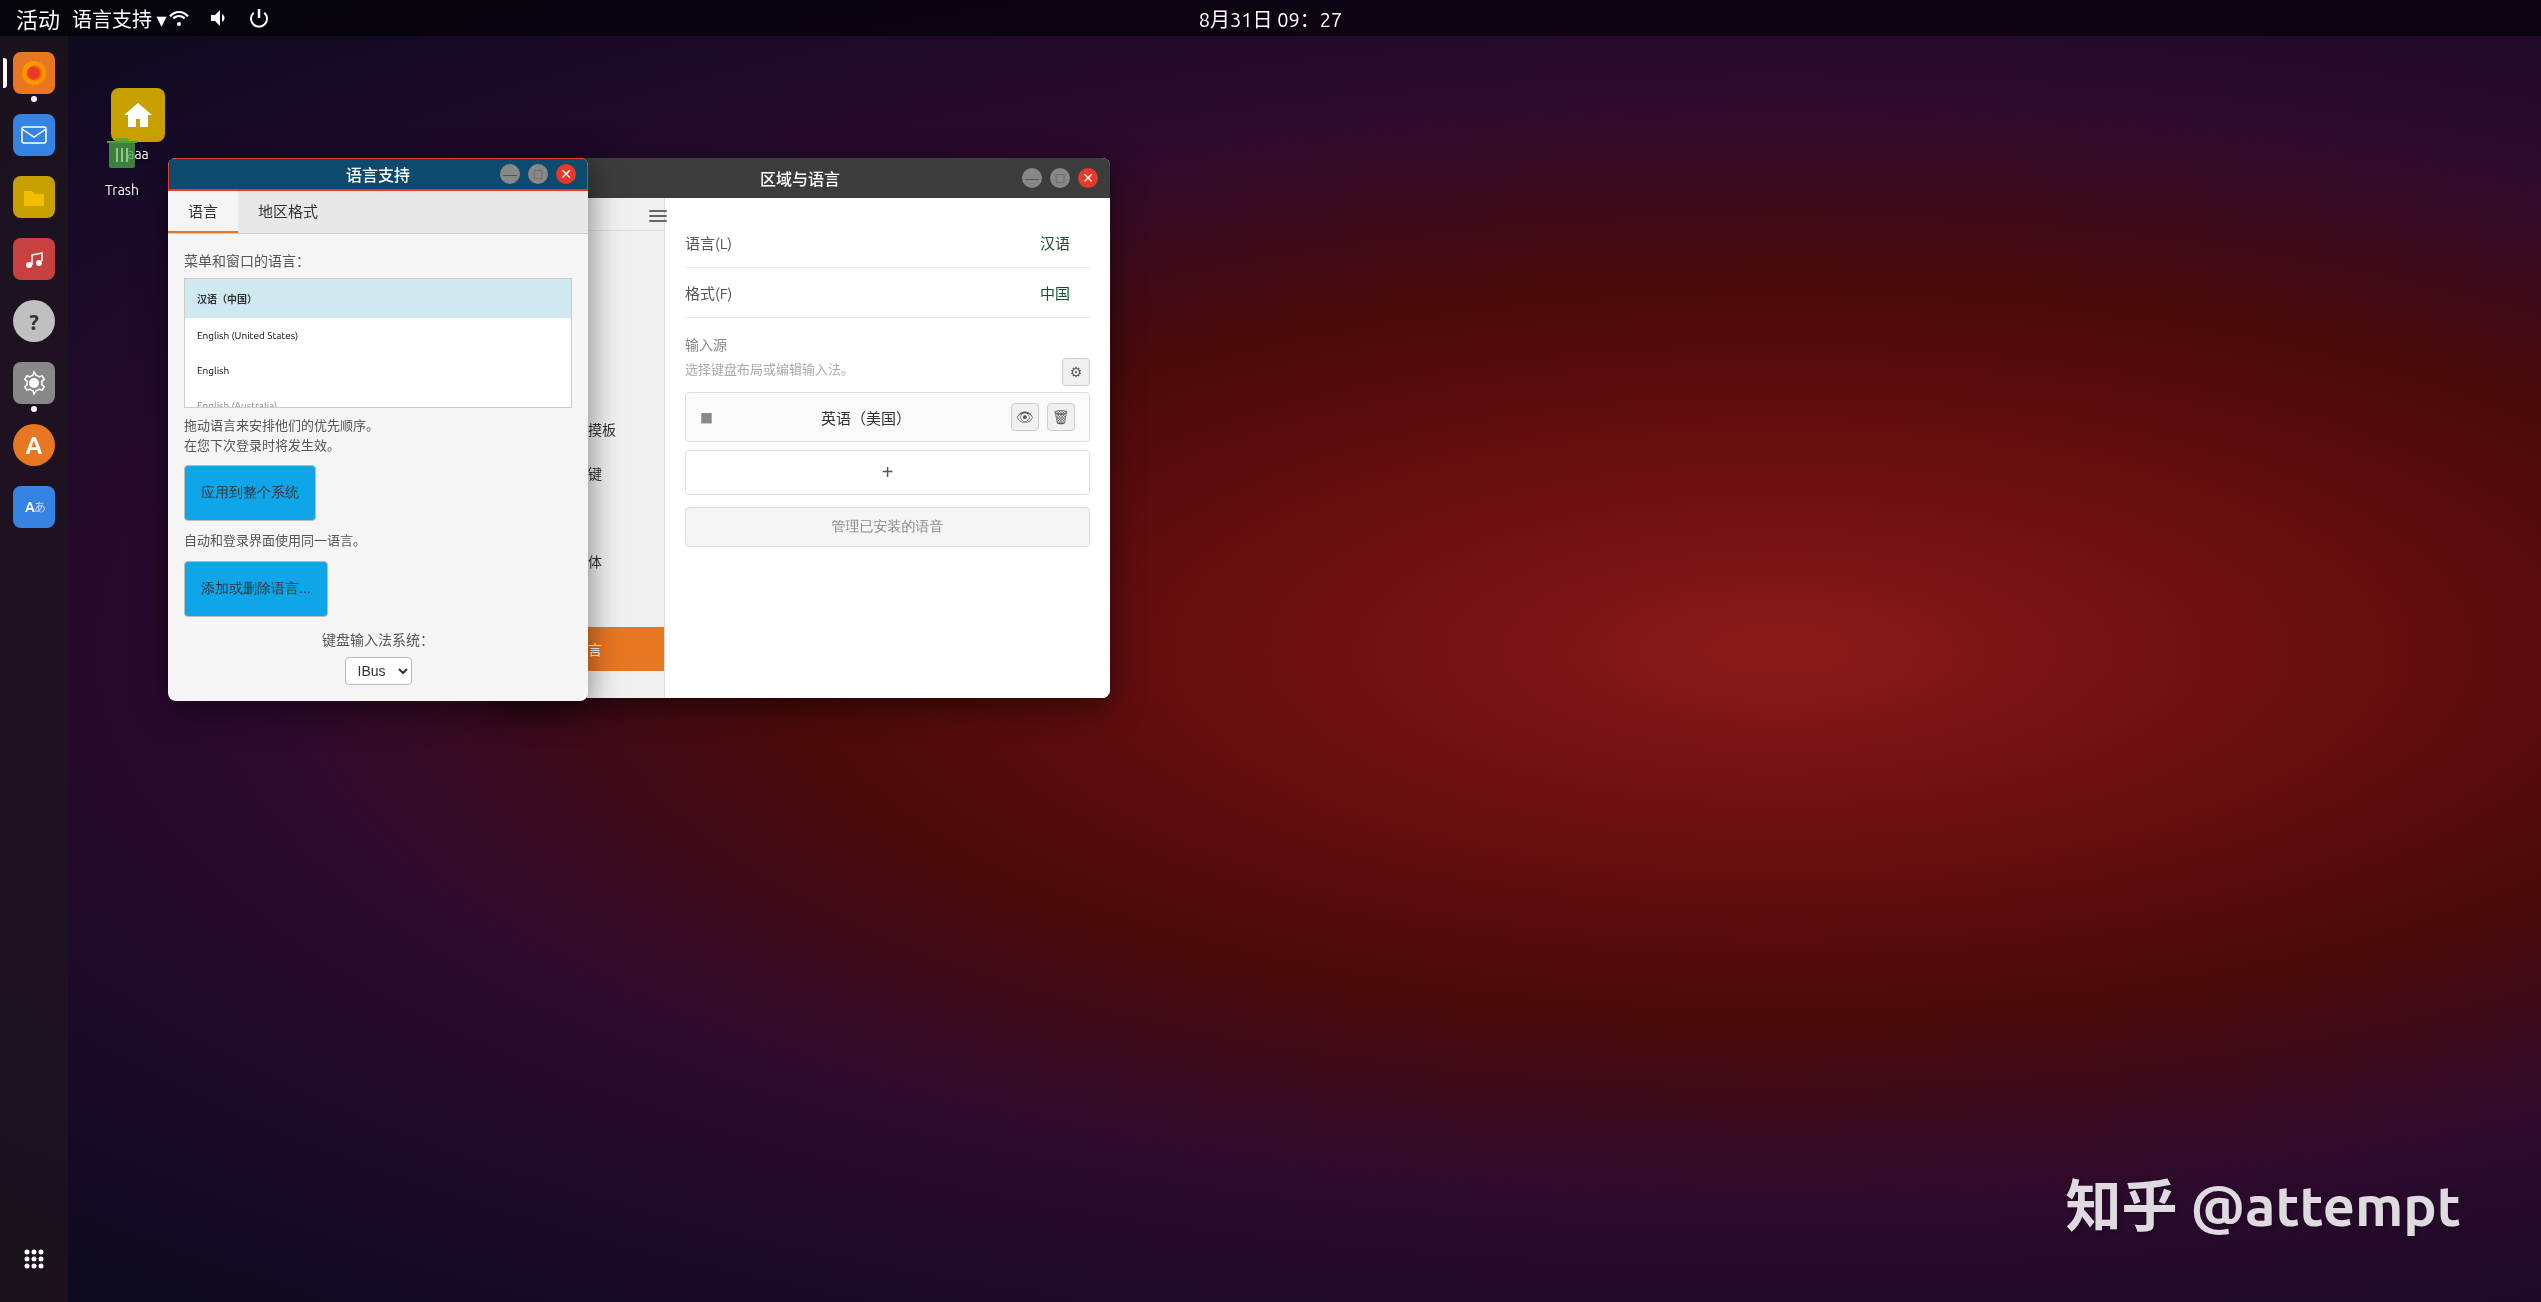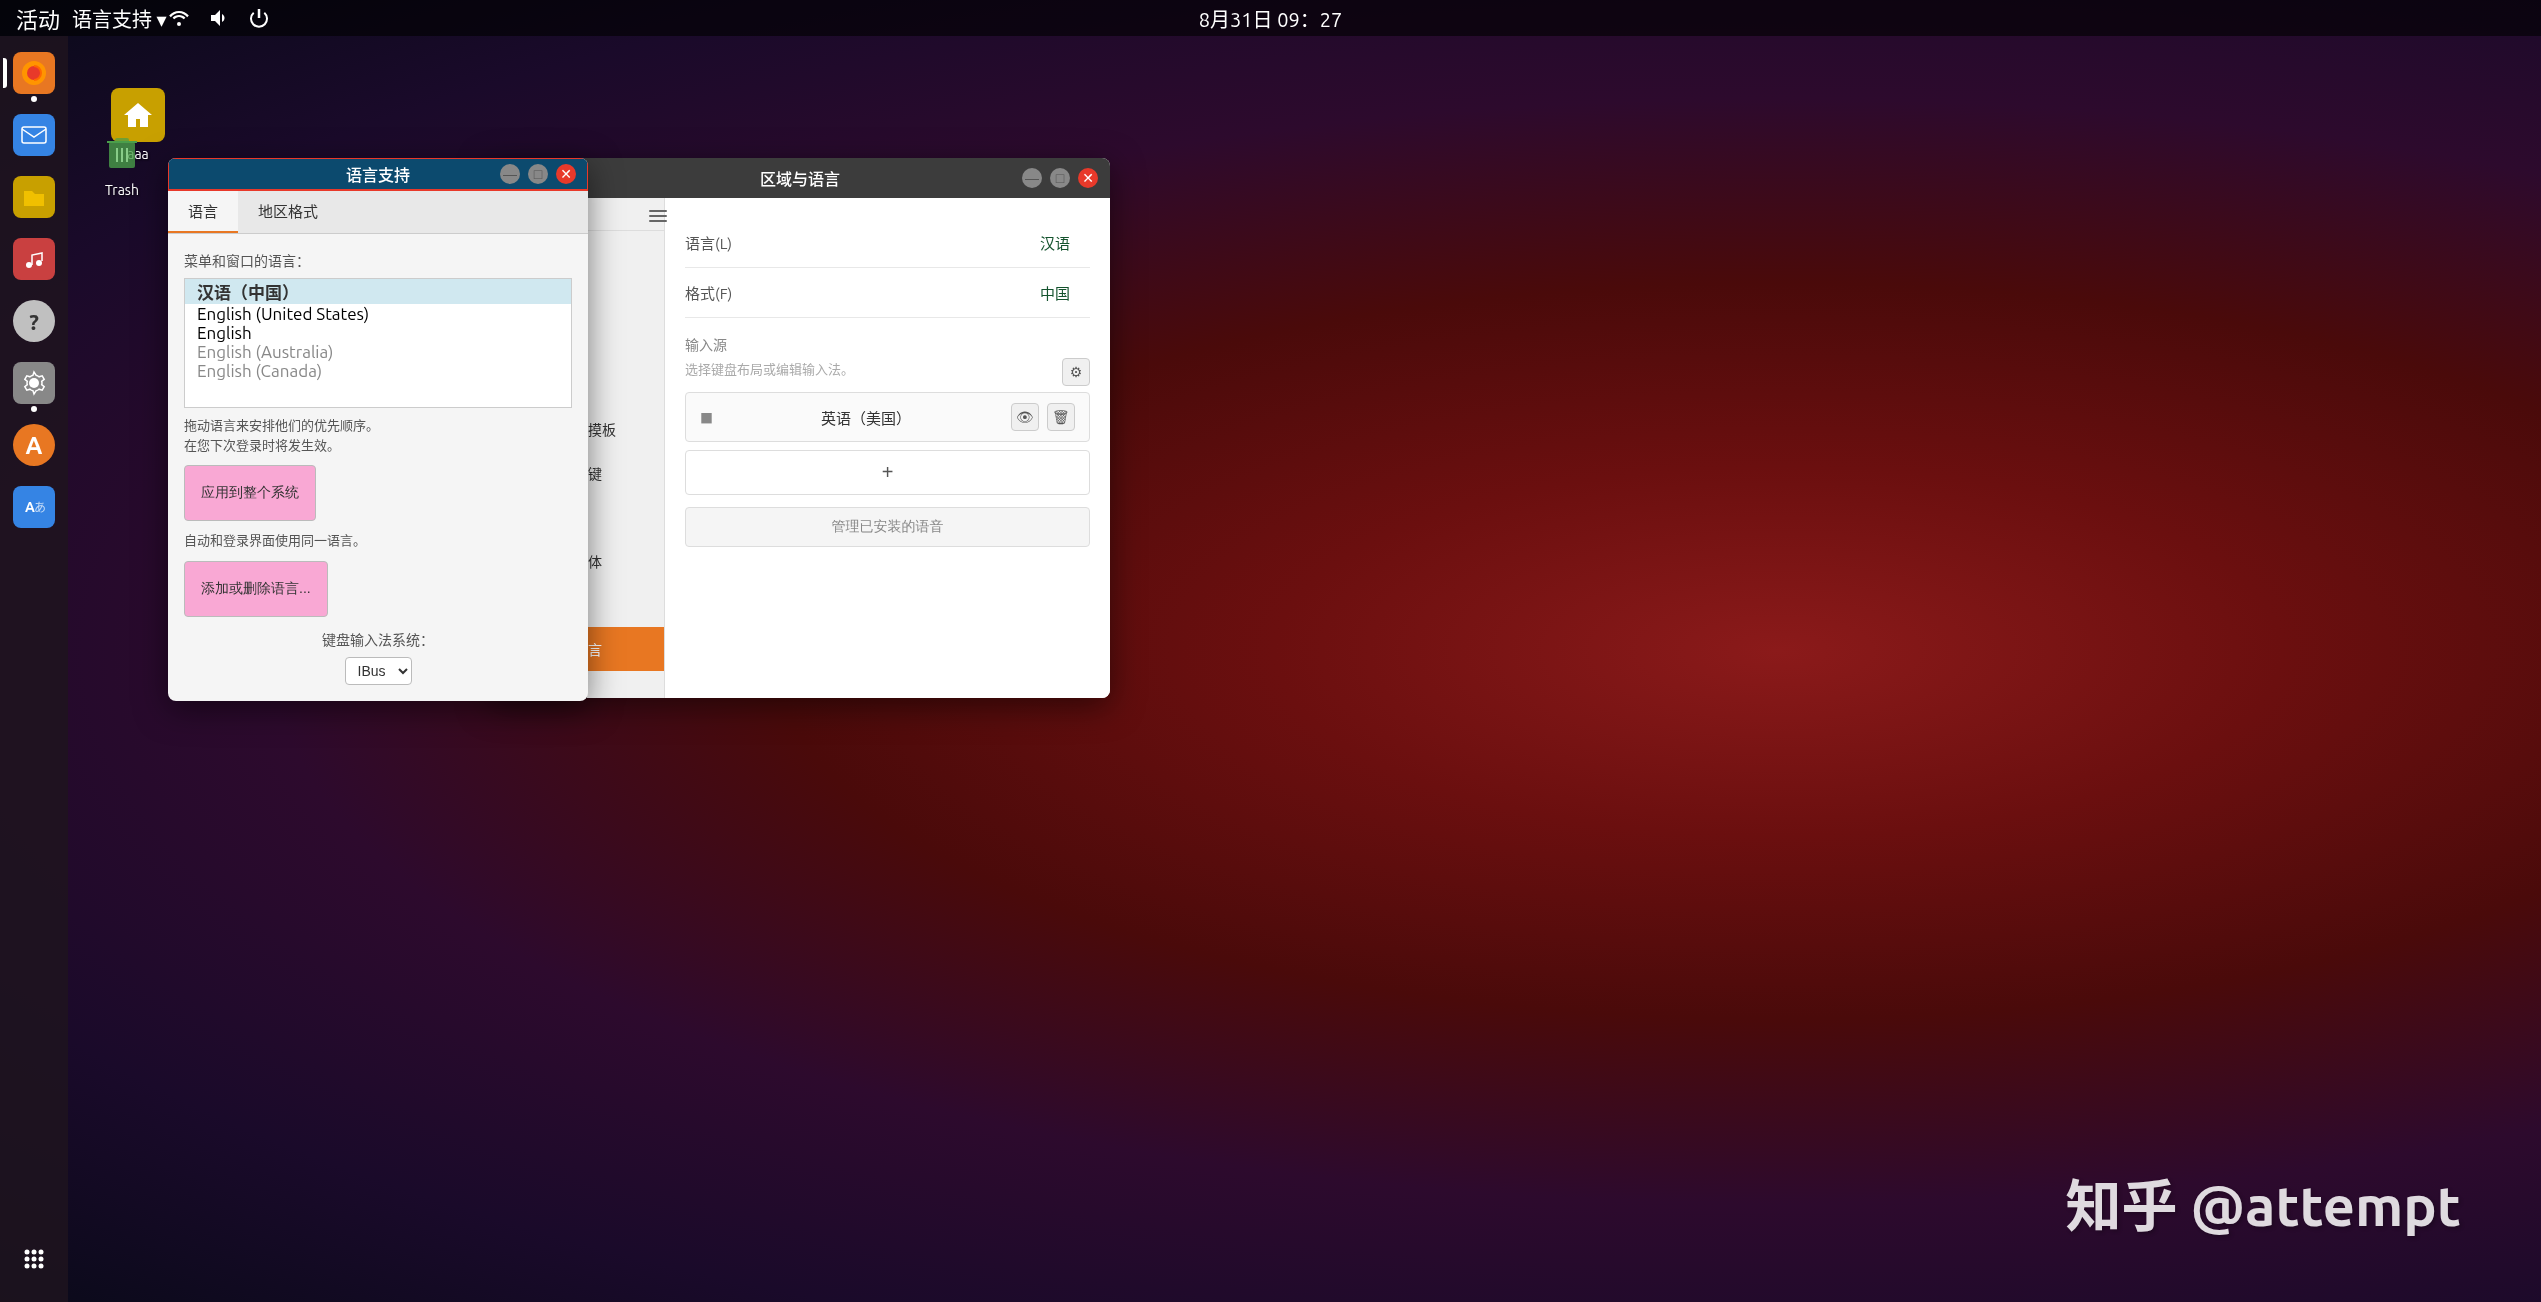--- a/index.html
+++ b/index.html
@@ -222,38 +222,38 @@
       margin-bottom: 8px;
     }
     .lang-list {
       border: 1px solid #ccc;
       background: white;
       height: 130px;
       overflow-y: auto;
       margin-bottom: 8px;
     }
     .lang-list-item {
-      padding: 0 12px;
-      font-size: 17px;
+      padding: 12px 12px;
+      font-size: 10px;
       cursor: pointer;
     }
     .lang-list-item.selected { background: #d0e8f0; }
     .lang-list-item.bold { font-weight: bold; color: #333; }
     .lang-list-item.gray { color: #888; }
     .lang-hint {
       font-size: 13px;
       color: #555;
       margin: 8px 0 4px 0;
       line-height: 1.5;
     }
     .lang-btn-row {
       margin: 10px 0;
     }
     .lang-btn {
-      background: #f9a8d4;
+      background: #0ea5e9;
       border: 1px solid #bbb;
       border-radius: 4px;
       padding: 18px 16px;
       font-size: 14px;
       cursor: pointer;
       color: #333;
     }
     .kbd-row {
       display: flex;
       align-items: center;

